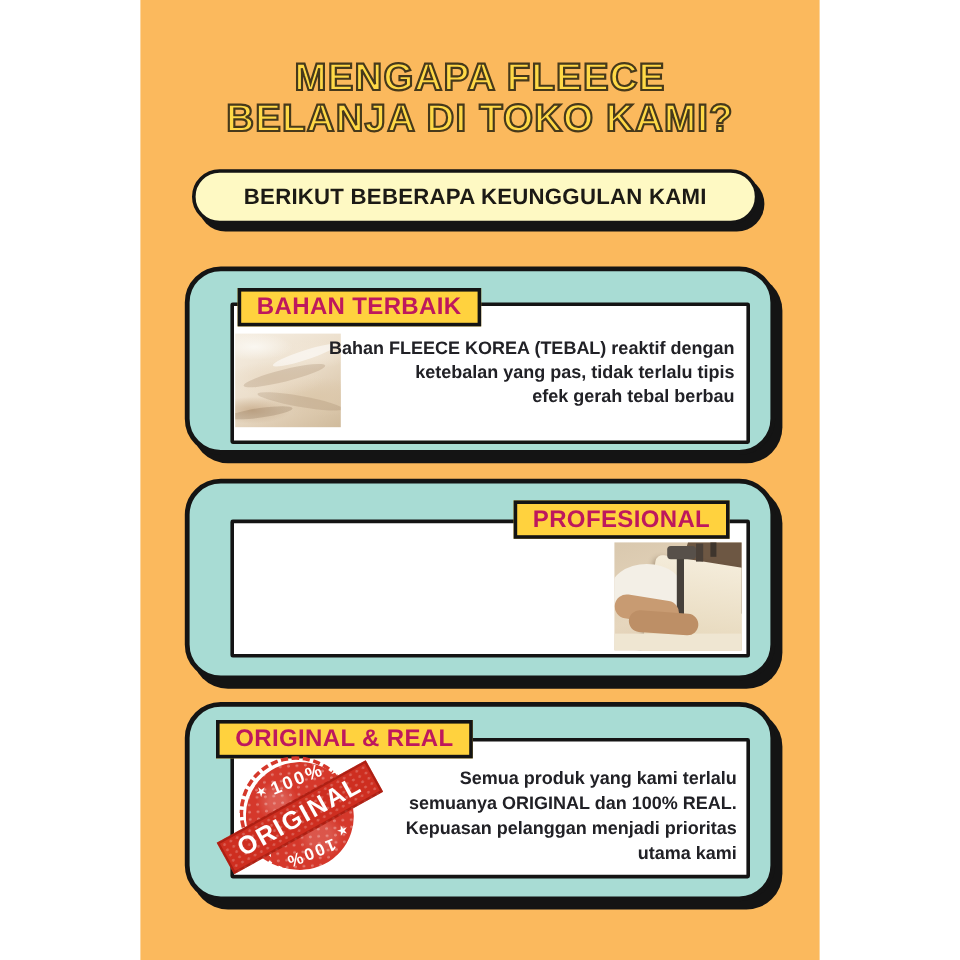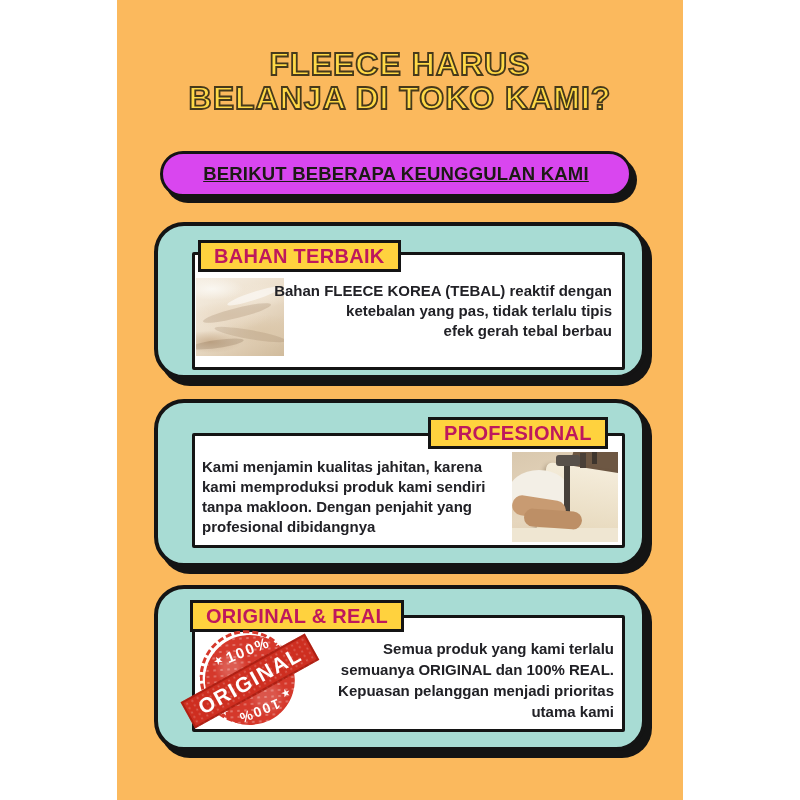--- a/index.html
+++ b/index.html
@@ -14,25 +14,25 @@
   
   .title{
     position:absolute;top:47px;left:0;width:100%;margin:0;
     text-align:center;font-size:32px;line-height:34px;font-weight:bold;
     letter-spacing:1px;color:#FFD946;
     -webkit-text-stroke:1.8px #46391b;
   }
   .title span{display:block;}
   
   .banner{
-    position:absolute;left:43px;top:151px;width:472px;height:46px;
-    background:#d946ef;border:3px solid #141414;border-radius:23px;
+    position:absolute;left:43px;top:141px;width:472px;height:46px;
+    background:#fef9c3;border:3px solid #141414;border-radius:23px;
     box-shadow:5px 6px 0 #141414;box-sizing:border-box;
     display:flex;align-items:center;justify-content:center;
-    font-size:18.5px;font-weight:bold;color:#1c1a15;letter-spacing:0.2px;text-decoration:underline;
+    font-size:18.5px;font-weight:bold;color:#1c1a15;letter-spacing:0.2px;
   }
   
   .card{
     position:absolute;left:37px;width:492px;background:#A8DCD4;
     border:4px solid #141414;border-radius:30px;
     box-shadow:6px 7px 0 #141414;box-sizing:border-box;
   }
   .card1{top:222px;height:157px;}
   .card2{top:399px;height:168px;}
   .card3{top:585px;height:166px;}
@@ -44,21 +44,21 @@
   .card2 .inner{top:30px;height:115px;}
   .card3 .inner{top:26px;height:117px;}
   .label{
     position:absolute;height:32px;background:#FFD23E;border:3px solid #141414;
     box-sizing:border-box;display:flex;align-items:center;z-index:2;
     padding:0 13px;font-size:20px;font-weight:bold;color:#be185d;letter-spacing:0.3px;
     white-space:nowrap;
   }
   .card1 .label{left:40px;top:14px;}
   .card2 .label{left:270px;top:14px;}
-  .card3 .label{left:32px;top:11px;}
+  .card3 .label{left:22px;top:11px;}
   .body-text{
     position:absolute;z-index:1;font-size:15px;font-weight:bold;
     line-height:20px;color:#212126;
   }
   .body-text div{white-space:nowrap;}
   .t-right{text-align:right;}
   .card1 .body-text{right:30px;top:55px;}
   .card2 .body-text{left:44px;top:54px;}
   .card3 .body-text{right:28px;top:49px;line-height:21px;}
   
@@ -124,21 +124,21 @@
     background-image:radial-gradient(rgba(255,255,255,0.22) 1px, rgba(255,255,255,0) 1.5px);
     background-size:6px 5px;
   }
 </style>
 </head>
 <body>
 
 <div class="poster">
 
   <h1 class="title">
-    <span>FLEECE HARUS</span>
+    <span>MENGAPA FLEECE</span>
     <span>BELANJA DI TOKO KAMI?</span>
   </h1>
 
   <div class="banner">
     <span>BERIKUT BEBERAPA KEUNGGULAN KAMI</span>
   </div>
 
   <section class="card card1">
     <div class="inner"></div>
     <div class="label">BAHAN TERBAIK</div>
@@ -163,26 +163,20 @@
       <div class="sew-part sew-beam"></div>
       <div class="sew-part sew-fabric"></div>
       <div class="sew-part sew-bed"></div>
       <div class="sew-part sew-needle"></div>
       <div class="sew-part sew-head"></div>
       <div class="sew-part sew-spool1"></div>
       <div class="sew-part sew-spool2"></div>
       <div class="sew-part sew-hand1"></div>
       <div class="sew-part sew-hand2"></div>
     </div>
-    <div class="body-text">
-      <div>Kami menjamin kualitas jahitan, karena</div>
-      <div>kami memproduksi produk kami sendiri</div>
-      <div>tanpa makloon. Dengan penjahit yang</div>
-      <div>profesional dibidangnya</div>
-    </div>
   </section>
 
   <section class="card card3">
     <div class="inner"></div>
     <div class="label">ORIGINAL &amp; REAL</div>
     <div class="stamp">
       <div class="stamp-ring"></div>
       <div class="stamp-circle"></div>
       <span class="stamp-arc arc-top">100%</span>
       <span class="star star-tl">★</span>

